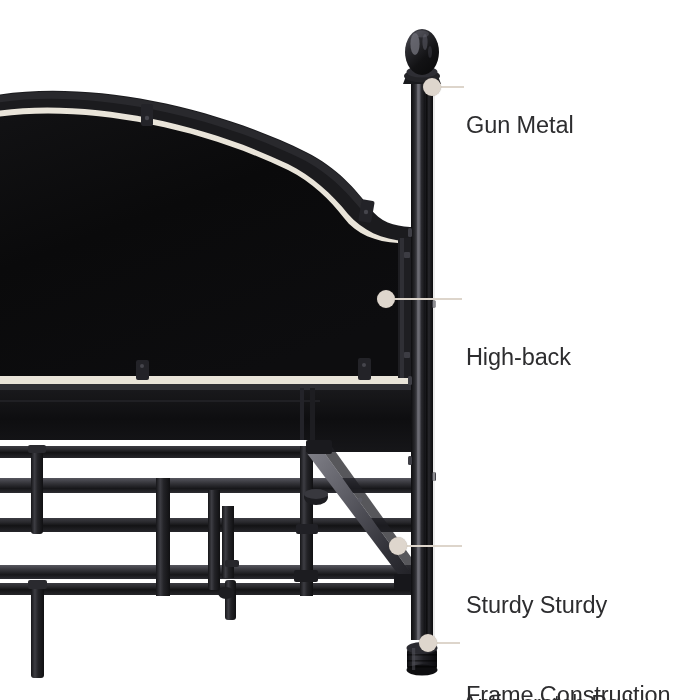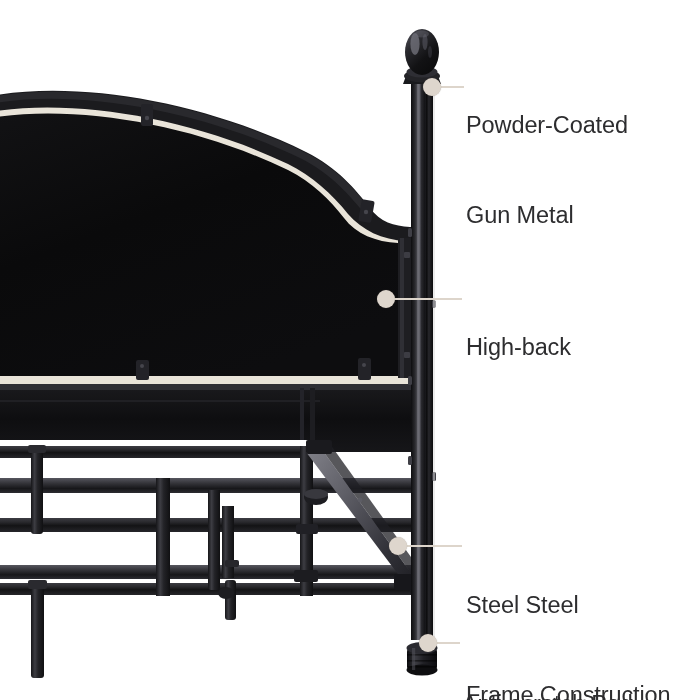--- a/index.html
+++ b/index.html
@@ -31,21 +31,21 @@
     font-size: 23.5px;
     line-height: 30px;
     letter-spacing: -0.1px;
     white-space: pre;
     font-weight: 400;
   }
   .callout .cl-line {
     display: block;
   }
   #callout-powder { left: 466px; top: 50px; }
-  #callout-headboard { left: 466px; top: 272px; }
+  #callout-headboard { left: 466px; top: 282px; }
   #callout-frame { left: 466px; top: 530px; }
   #callout-pad { left: 462px; top: 629px; }
 
   .marker-dot {
     position: absolute;
     border-radius: 50%;
     background: #ded6cd;
     box-shadow: 0 0 1px rgba(120,110,100,0.6);
   }
   .leader-line {
@@ -258,30 +258,29 @@
   <div class="leader-line" style="left:392px; top:298px; width:70px;"></div>
   <div class="marker-dot" style="left:377px; top:290px; width:18px; height:18px;"></div>
 
   <div class="leader-line" style="left:404px; top:545px; width:58px;"></div>
   <div class="marker-dot" style="left:389px; top:537px; width:18px; height:18px;"></div>
 
   <div class="leader-line" style="left:434px; top:642px; width:26px;"></div>
   <div class="marker-dot" style="left:419px; top:634px; width:18px; height:18px;"></div>
 
   <div class="callout" id="callout-powder">
-    <span class="cl-line">Powder-Coated</span>
     <span class="cl-line">Gun Metal</span>
   </div>
 
   <div class="callout" id="callout-headboard">
     <span class="cl-line">High-back</span>
   </div>
 
   <div class="callout" id="callout-frame">
-    <span class="cl-line">Steel Steel</span>
+    <span class="cl-line">Sturdy Sturdy</span>
     <span class="cl-line">Frame Construction</span>
   </div>
 
   <div class="callout" id="callout-pad">
     <span class="cl-line">Anti-scratch Pad</span>
   </div>
 
 </div>
 
 </body></html>

